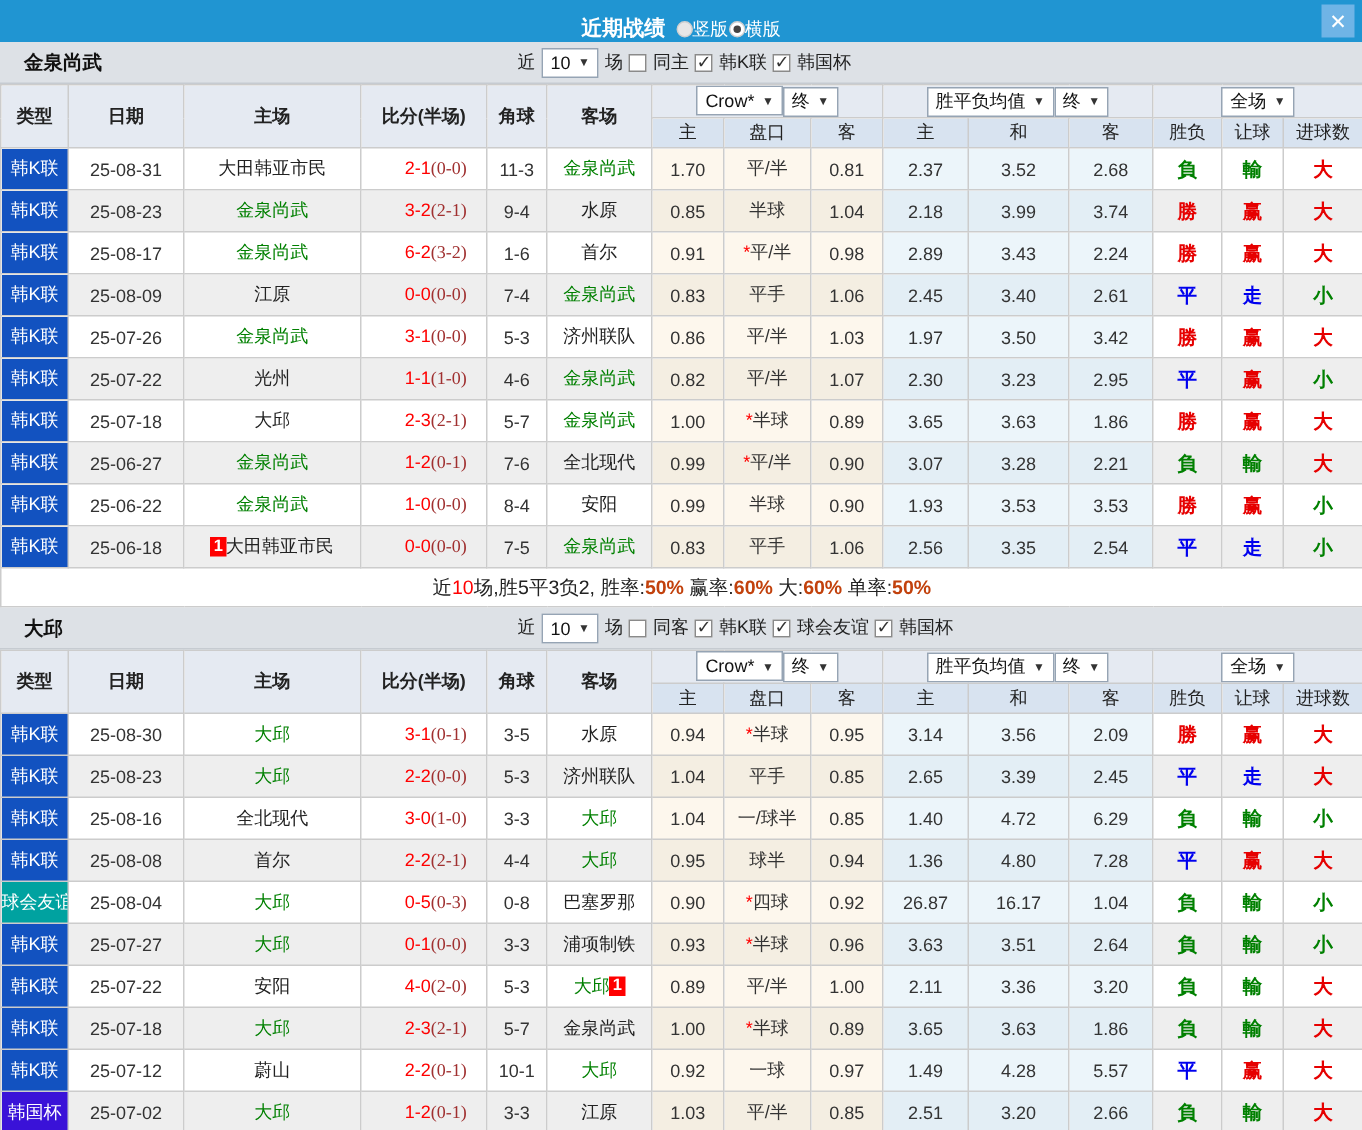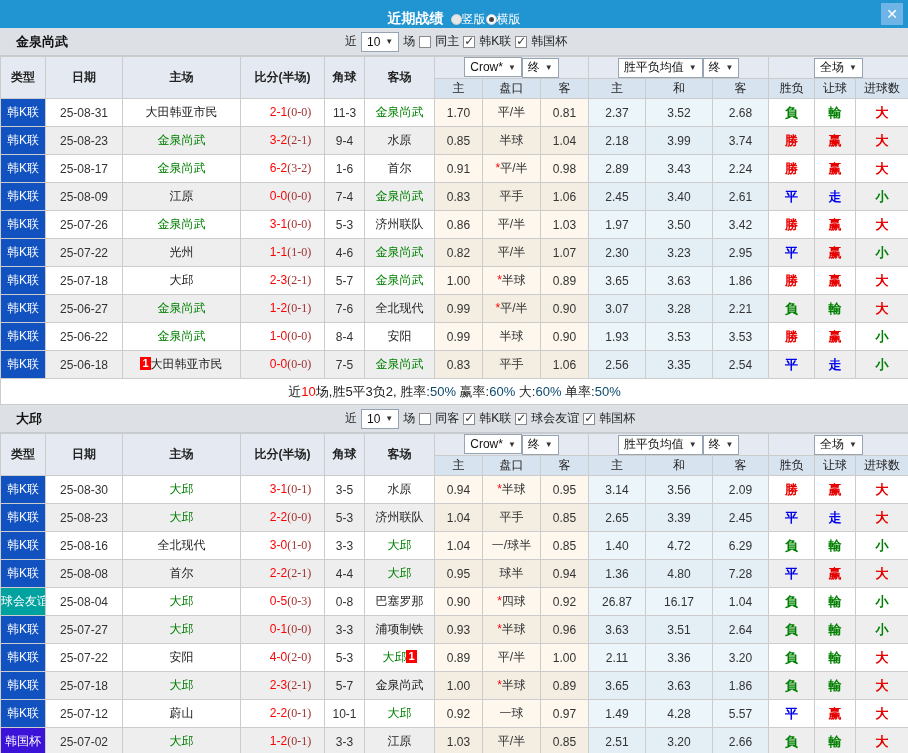--- a/index.html
+++ b/index.html
@@ -49,21 +49,21 @@
   .b{color:#0000ee;}
   .teamname{color:#222;}
   .teamname.green{color:#008000;}
   .score-full{color:#ff0000;margin-left:16px;}
   .score-half{color:#a03030;font-family:Liberation Serif, serif;}
   .star{color:#ff0000;}
   .resch{font-weight:bold;font-size:13px;}
   .badge{display:inline-block;background:#ff0000;color:#fff;font-size:11px;font-weight:bold;line-height:13px;
      padding:0 2px;vertical-align:1px;}
   tr.sum td{height:25px;background:#fff;font-size:13px;}
-  .sum-k{color:#222;} .sum-r{color:#ff0000;} .sum-u{color:#0c4a6e;}
+  .sum-k{color:#222;} .sum-r{color:#ff0000;} .sum-u{color:#c2410c;font-weight:bold;}
 </style>
 </head>
 <body>
 
 <div id="app">
   <div class="titlebar">
     <div class="grp">
       <span class="title">近期战绩</span>
       <span id="radios"><span class="rd"></span><span class="rlab">竖版</span><span class="rd on"></span><span class="rlab">横版</span></span>
     </div>

